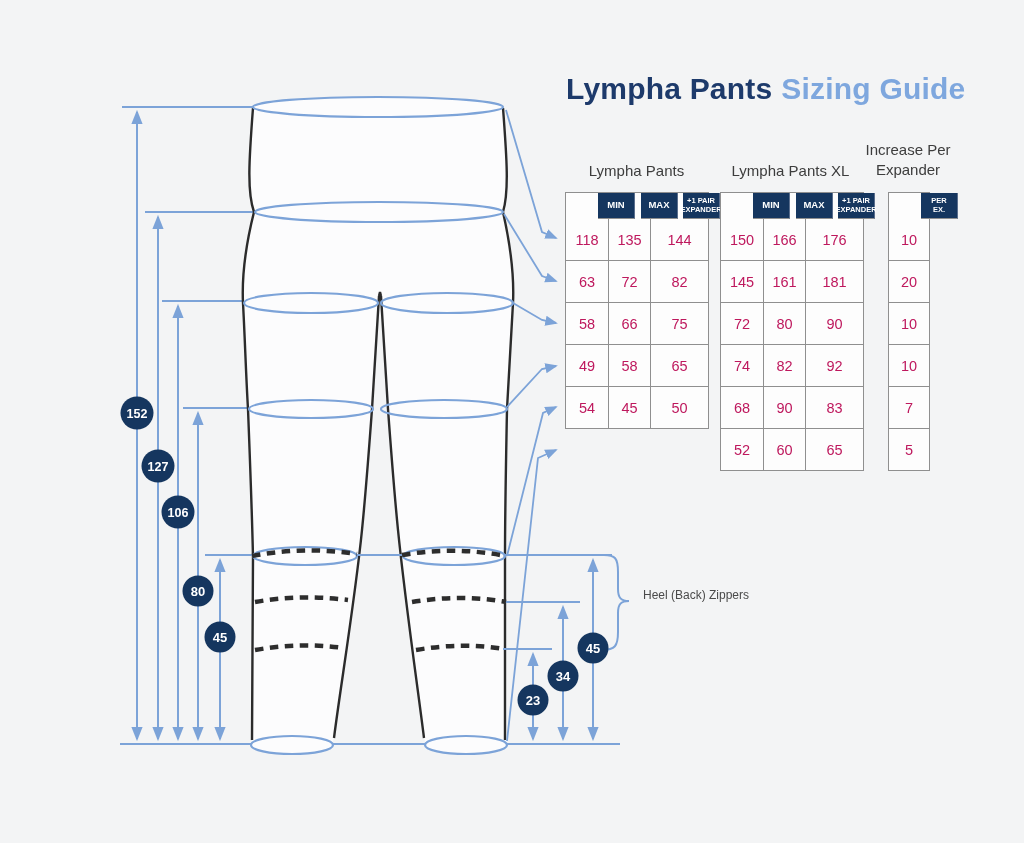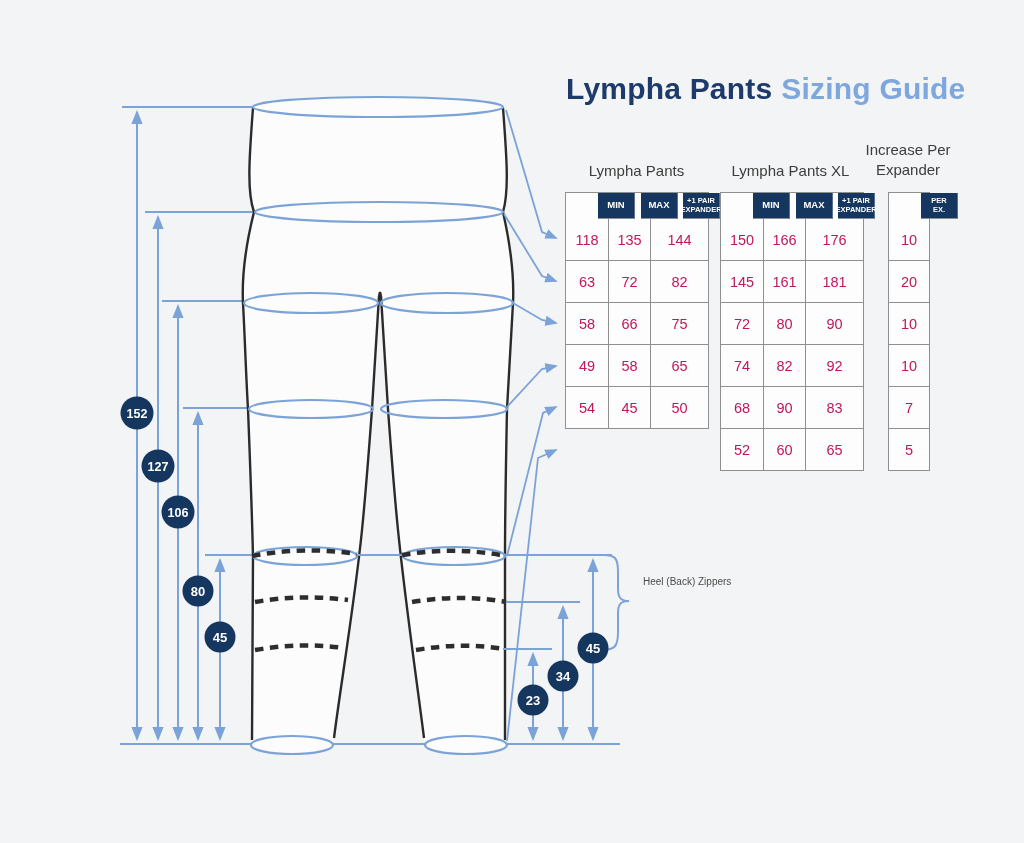--- a/index.html
+++ b/index.html
@@ -42,22 +42,22 @@
   .hcell{
     height:26px;background:#15365f;color:#ffffff;
     font-weight:bold;font-size:9.5px;text-align:center;line-height:1.1;
     border-right:1px solid #5a6e8d;border-bottom:1px solid #8f8f8f;
     padding:0 18px;
     margin-left:32px;
   }
   .hcell.wide{font-size:7.5px;}
 
   .heel-label{
-    position:absolute;left:643px;top:576px;
-    font-size:10px;color:#4a4a4a;white-space:nowrap;
+    position:absolute;left:643px;top:588px;
+    font-size:12px;color:#4a4a4a;white-space:nowrap;
   }
 </style>
 </head>
 <body>
 
 <div class="canvas">
 
   <svg class="diagram" viewBox="0 0 1024 843">
     <defs>
       <marker id="mEnd" viewBox="0 0 10 10" refX="8.5" refY="5" markerWidth="7" markerHeight="7" orient="auto">

